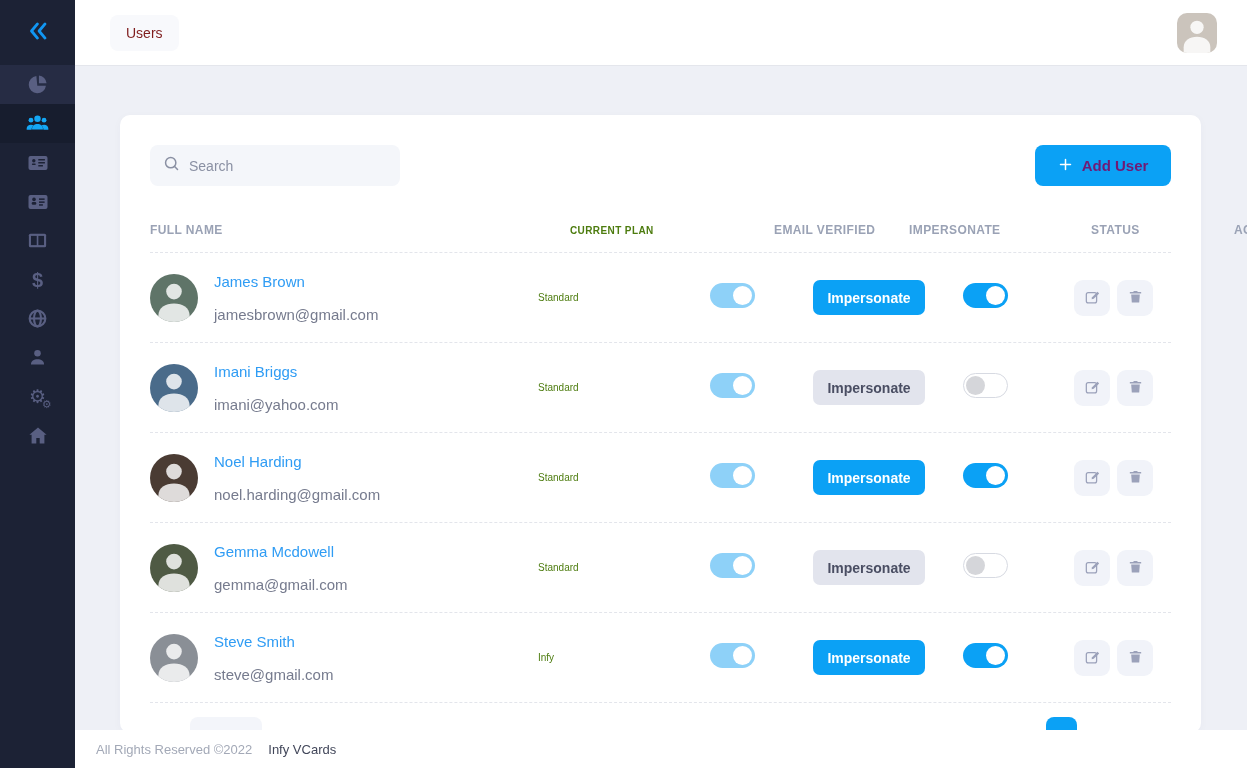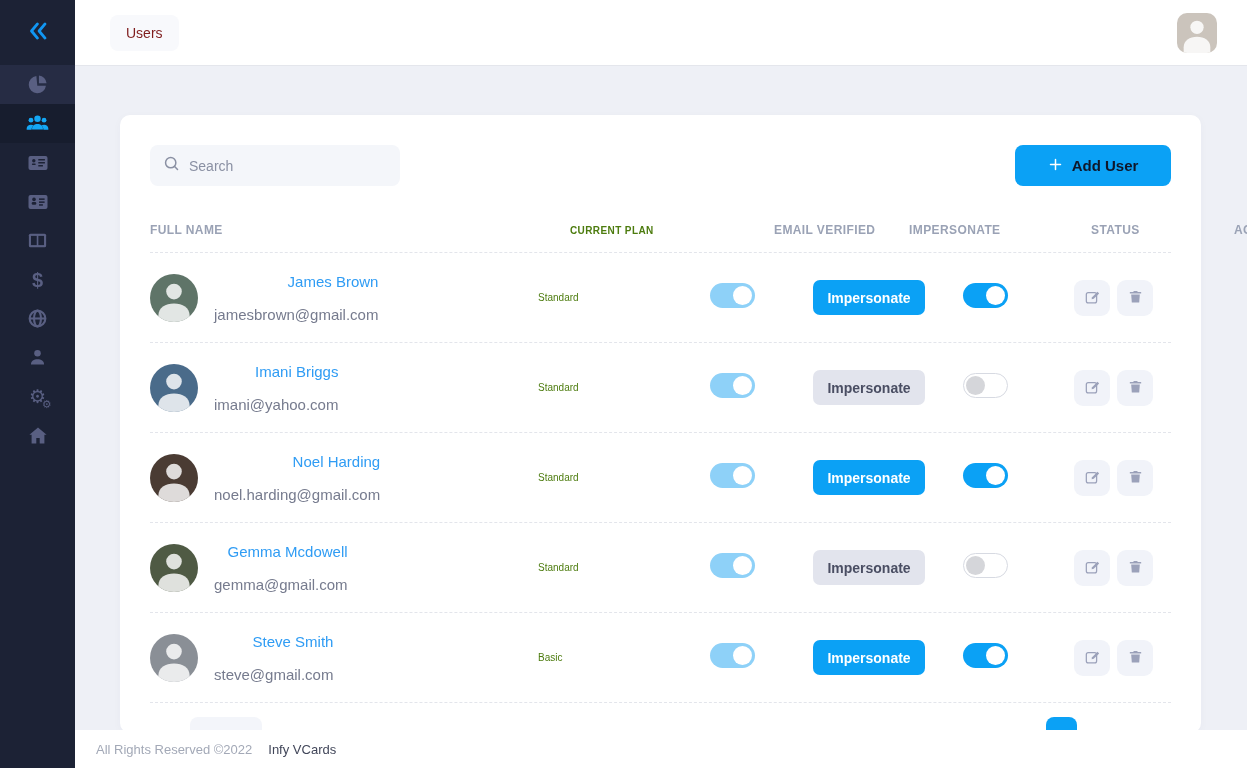--- a/index.html
+++ b/index.html
@@ -60,22 +60,22 @@
   .search {
     width:250px; height:41px; background:#f4f6fa; border-radius:8px;
     display:flex; align-items:center; padding:0 12px; gap:8px;
   }
   .search input {
     border:none; outline:none; background:transparent; flex:1;
     font-family:inherit; font-size:14px; color:#404040;
   }
   .search input::placeholder { color:#8a90a3; }
   .btn-primary {
-    width:156px; height:41px; border:none; border-radius:8px;
-    background:var(--primary,#0ba1f5); color:#0f172a;
+    width:136px; height:41px; border:none; border-radius:8px;
+    background:var(--primary,#0ba1f5); color:#701a75;
     font-family:inherit; font-size:15px; font-weight:600;
     display:flex; align-items:center; justify-content:center; gap:9px;
     cursor:pointer;
   }
 
   
   .thead {
     margin-top:22px; height:45px; display:flex; align-items:center;
     border-bottom:1px dashed #e3e5eb;
     color:#9aa2b5; font-size:12px; font-weight:700; letter-spacing:0.4px;gap:32px;
@@ -89,21 +89,21 @@
   .col-action { flex:1; display:flex; gap:7px; }
   .trow {
     height:90px; display:flex; align-items:center;
     border-bottom:1px dashed #e3e5eb;
   }
   .cell-user { display:flex; align-items:center; gap:16px; }
   .avatar {
     width:48px; height:48px; border-radius:50%; overflow:hidden; flex:none;
     display:block; background:#9aa0a6;
   }
-  .user-meta { display:flex; flex-direction:column; gap:16px;text-align:right; }
+  .user-meta { display:flex; flex-direction:column; gap:16px; }
   .user-name { color:#2f9cf4; font-size:15px; font-weight:500; text-decoration:none; cursor:pointer; }
   .user-email { color:#767b8e; font-size:15px; }
   .col-plan { color:#4d7c0f; font-size:10px; }
 
   
   .toggle {
     width:45px; height:25px; border-radius:13px; position:relative;
     display:inline-block; cursor:pointer;
   }
   .toggle .knob {
@@ -472,21 +472,21 @@
         <svg viewBox="0 0 24 24">
           <circle cx="12" cy="8.8" r="3.9" fill="rgba(255,255,255,.82)"></circle>
           <path d="M4.2 20.8c0-3.9 3.5-6 7.8-6s7.8 2.1 7.8 6V24H4.2z" fill="rgba(255,255,255,.82)"></path>
         </svg>
       </span>
       <div class="user-meta">
         <a class="user-name">Steve Smith</a>
         <span class="user-email">steve@gmail.com</span>
       </div>
     </div>
-    <div class="col col-plan">Basic</div>
+    <div class="col col-plan">Infy</div>
     <div class="col col-verified">
       <span class="toggle t-lighton"><span class="knob"></span></span>
     </div>
     <div class="col col-imp">
       <button class="imp-btn imp-on">Impersonate</button>
     </div>
     <div class="col col-status">
       <span class="toggle t-on"><span class="knob"></span></span>
     </div>
     <div class="col col-action">

